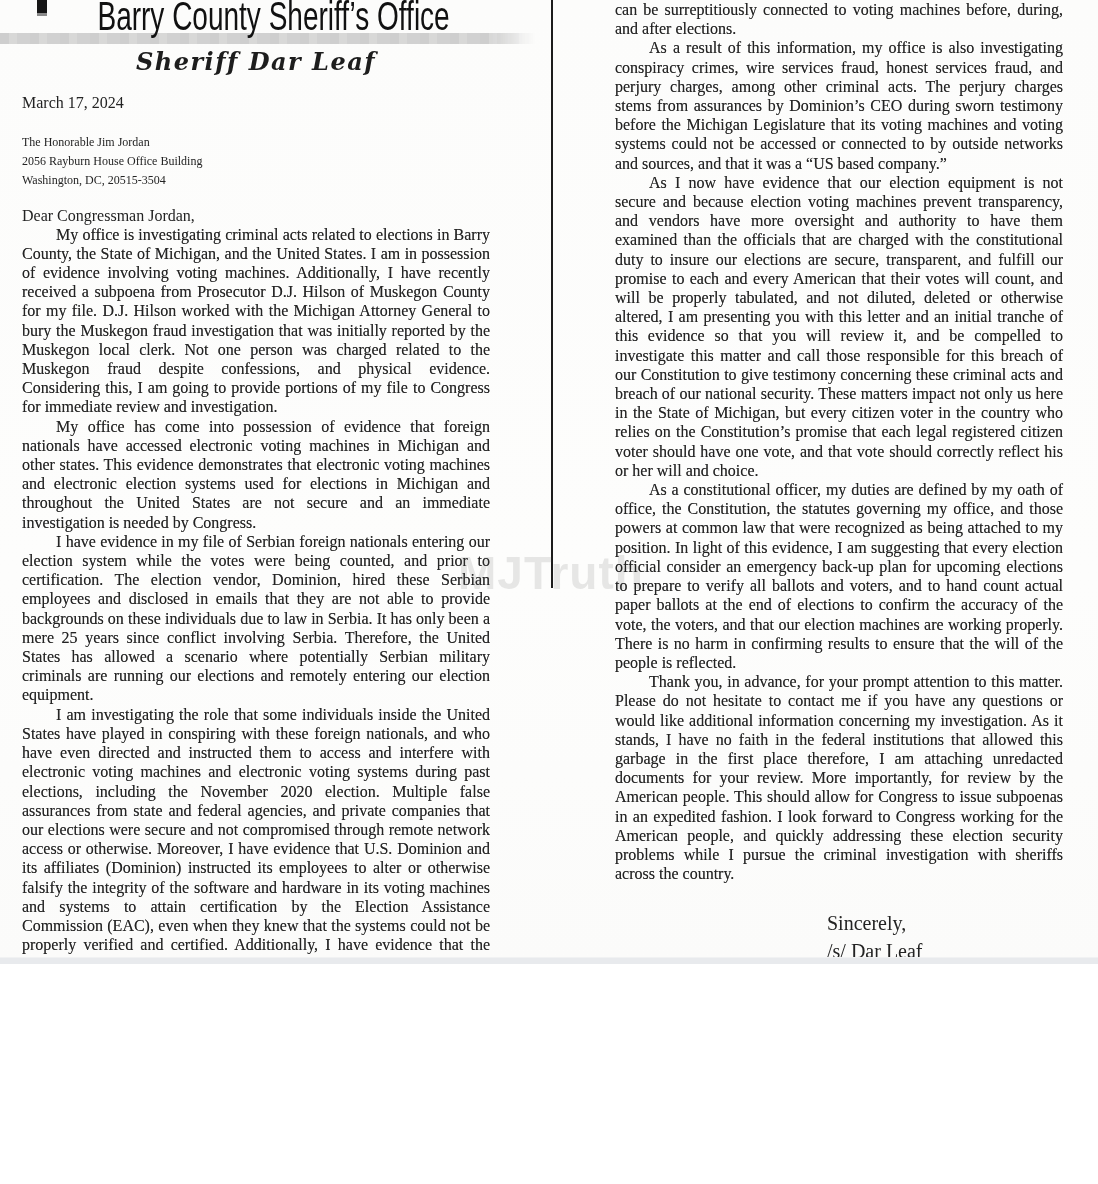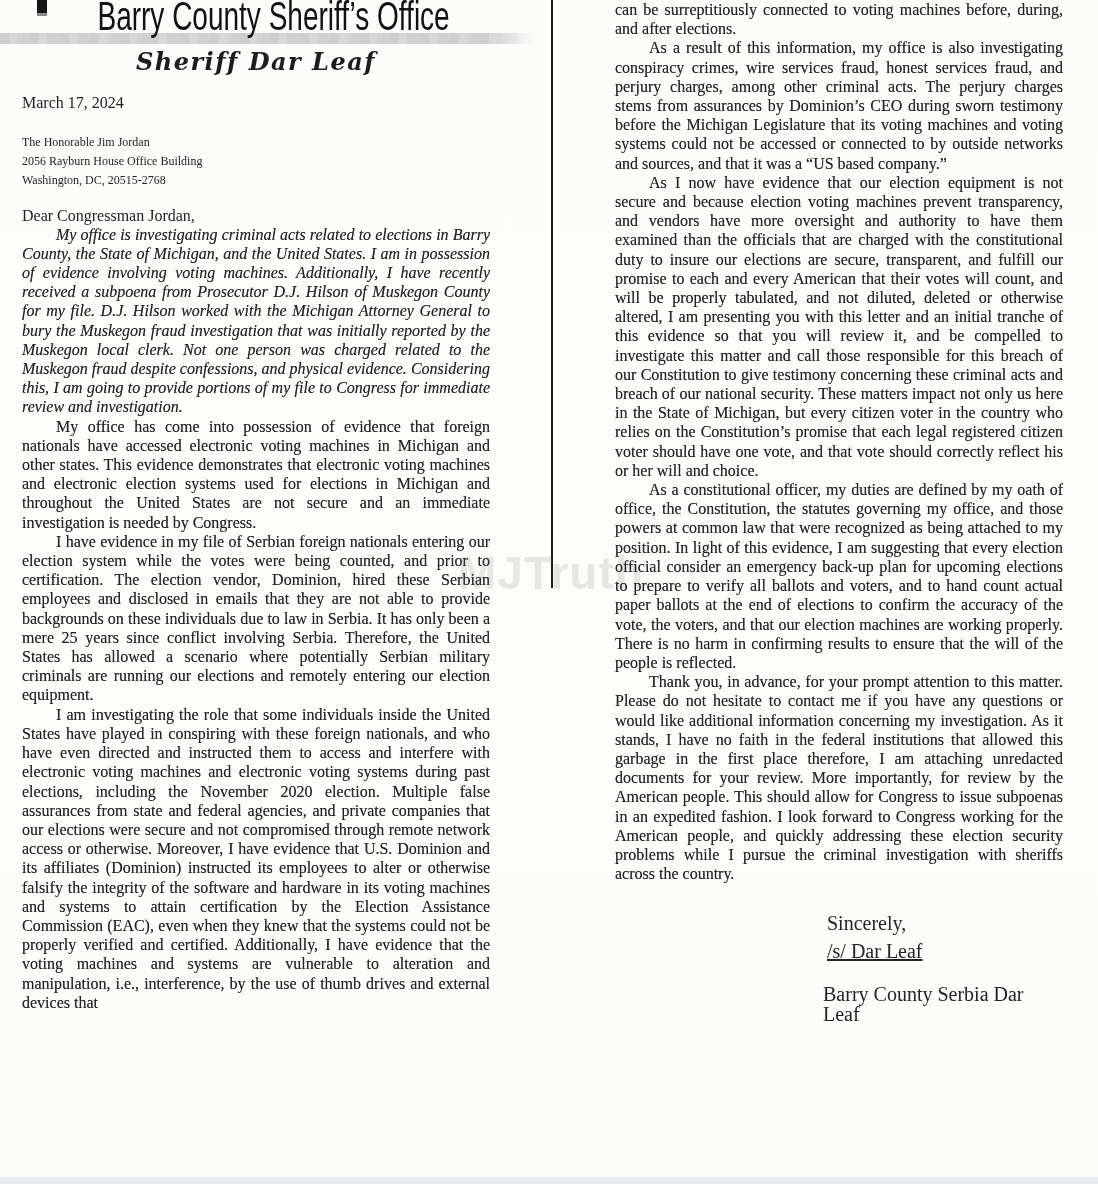--- a/index.html
+++ b/index.html
@@ -1,19 +1,19 @@
 <!DOCTYPE html>
 <html><head>
 <meta charset="utf-8">
 <style>
   html,body { margin:0; padding:0; background:#ffffff; }
   .page {
     position: relative;
     width: 1098px;
-    height: 1184px;
+    height: 964px;
     background: linear-gradient(180deg, #fcfcfb 0%, #fdfdfc 60%, #fbfbfa 100%);
     overflow: hidden;
     font-family: "Liberation Serif", serif;
     color: #232323;
   }
 
   
   .corner-mark {
     position: absolute; left: 37px; top: 0; width: 10px; height: 16px;
     background: #161616;
@@ -75,21 +75,21 @@
   .body-text p.para {
     margin: 0;
     font-size: 16px;
     line-height: 19.2px;
     text-align: justify;
     color: #242424;
     text-shadow: 0 0 0.5px rgba(40,40,40,0.55);
   }
   .para.indent { text-indent: 34px; }
 
-  .col-left .p1 { margin-top: 17px; font-style: italic; }
+  .col-left .p1 { margin-top: 17px; }
   .col-left .p2 { margin-top: 13px; }
   .col-left .p3 { margin-top: 12px; }
   .col-left .p4 { margin-top: 28px; }
 
   
   .divider {
     position: absolute; left: 551px; top: 0; width: 2px; height: 588px;
     background: #1c1c1c;
   }
   .watermark {
@@ -134,21 +134,21 @@
   <div class="col-left body-text">
     <div class="head-rule"></div>
     <h1 class="office-title"><span class="squeeze">Barry County Sheriff’s Office</span></h1>
     <div class="head-sheriff">Sheriff Dar Leaf</div>
 
     <div class="date-line">March 17, 2024</div>
 
     <div class="recipient">
       <div>The Honorable Jim Jordan</div>
       <div>2056 Rayburn House Office Building</div>
-      <div>Washington, DC, 20515-2768</div>
+      <div>Washington, DC, 20515-3504</div>
     </div>
 
     <div class="salutation">Dear Congressman Jordan,</div>
 
     <p class="para indent p1">My office is investigating criminal acts related to elections in Barry County, the State of Michigan, and the United States. I am in possession of evidence involving voting machines. Additionally, I have recently received a subpoena from Prosecutor D.J. Hilson of Muskegon County for my file. D.J. Hilson worked with the Michigan Attorney General to bury the Muskegon fraud investigation that was initially reported by the Muskegon local clerk. Not one person was charged related to the Muskegon fraud despite confessions, and physical evidence. Considering this, I am going to provide portions of my file to Congress for immediate review and investigation.</p>
     <p class="para indent p2">My office has come into possession of evidence that foreign nationals have accessed electronic voting machines in Michigan and other states. This evidence demonstrates that electronic voting machines and electronic election systems used for elections in Michigan and throughout the United States are not secure and an immediate investigation is needed by Congress.</p>
     <p class="para indent p3">I have evidence in my file of Serbian foreign nationals entering our election system while the votes were being counted, and prior to certification. The election vendor, Dominion, hired these Serbian employees and disclosed in emails that they are not able to provide backgrounds on these individuals due to law in Serbia. It has only been a mere 25 years since conflict involving Serbia. Therefore, the United States has allowed a scenario where potentially Serbian military criminals are running our elections and remotely entering our election equipment.</p>
     <p class="para indent p4">I am investigating the role that some individuals inside the United States have played in conspiring with these foreign nationals, and who have even directed and instructed them to access and interfere with electronic voting machines and electronic voting systems during past elections, including the November 2020 election. Multiple false assurances from state and federal agencies, and private companies that our elections were secure and not compromised through remote network access or otherwise. Moreover, I have evidence that U.S. Dominion and its affiliates (Dominion) instructed its employees to alter or otherwise falsify the integrity of the software and hardware in its voting machines and systems to attain certification by the Election Assistance Commission (EAC), even when they knew that the systems could not be properly verified and certified. Additionally, I have evidence that the voting machines and systems are vulnerable to alteration and manipulation, i.e., interference, by the use of thumb drives and external devices that</p>
   </div>
 

